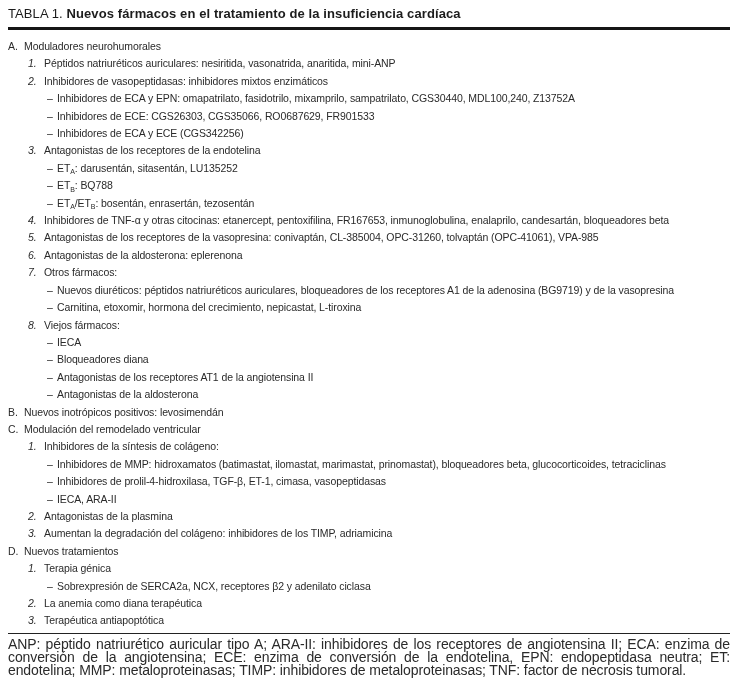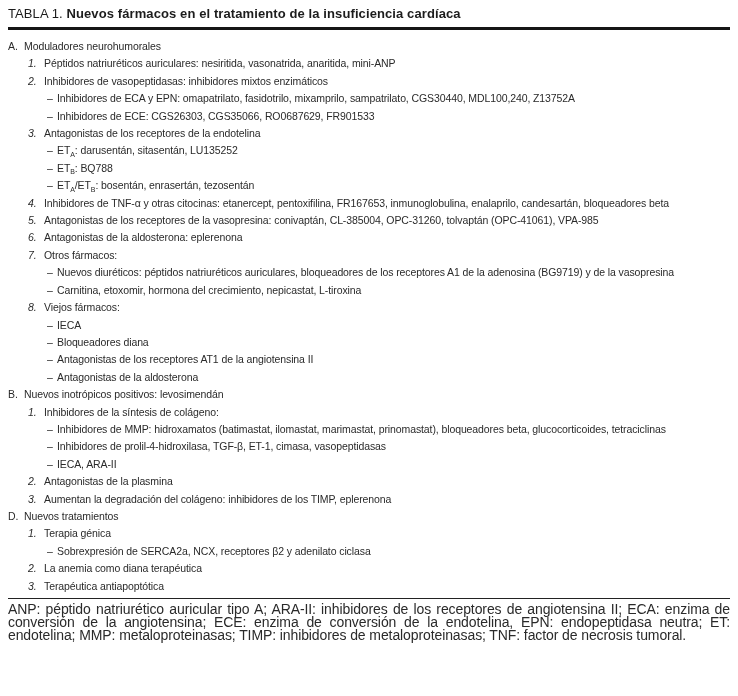--- a/index.html
+++ b/index.html
@@ -80,42 +80,44 @@
     <span class="label">TABLA 1.</span>
     <span class="heading">Nuevos fármacos en el tratamiento de la insuficiencia cardíaca</span>
   </div>
   <div class="rule-thick"></div>
   <div class="list" id="drug-list">
       <div class="row lvl1"><span class="marker">A.</span><span class="txt">Moduladores neurohumorales</span></div>
       <div class="row lvl2"><span class="marker">1.</span><span class="txt">Péptidos natriuréticos auriculares: nesiritida, vasonatrida, anaritida, mini-ANP</span></div>
       <div class="row lvl2"><span class="marker">2.</span><span class="txt">Inhibidores de vasopeptidasas: inhibidores mixtos enzimáticos</span></div>
       <div class="row lvl3"><span class="marker">–</span><span class="txt">Inhibidores de ECA y EPN: omapatrilato, fasidotrilo, mixamprilo, sampatrilato, CGS30440, MDL100,240, Z13752A</span></div>
       <div class="row lvl3"><span class="marker">–</span><span class="txt">Inhibidores de ECE: CGS26303, CGS35066, RO0687629, FR901533</span></div>
+      <div class="row lvl3"><span class="marker">–</span><span class="txt">Inhibidores de ECA y ECE (CGS342256)</span></div>
       <div class="row lvl2"><span class="marker">3.</span><span class="txt">Antagonistas de los receptores de la endotelina</span></div>
       <div class="row lvl3"><span class="marker">–</span><span class="txt">ET<sub>A</sub>: darusentán, sitasentán, LU135252</span></div>
       <div class="row lvl3"><span class="marker">–</span><span class="txt">ET<sub>B</sub>: BQ788</span></div>
       <div class="row lvl3"><span class="marker">–</span><span class="txt">ET<sub>A</sub>/ET<sub>B</sub>: bosentán, enrasertán, tezosentán</span></div>
       <div class="row lvl2"><span class="marker">4.</span><span class="txt">Inhibidores de TNF-α y otras citocinas: etanercept, pentoxifilina, FR167653, inmunoglobulina, enalaprilo, candesartán, bloqueadores beta</span></div>
       <div class="row lvl2"><span class="marker">5.</span><span class="txt">Antagonistas de los receptores de la vasopresina: conivaptán, CL-385004, OPC-31260, tolvaptán (OPC-41061), VPA-985</span></div>
       <div class="row lvl2"><span class="marker">6.</span><span class="txt">Antagonistas de la aldosterona: eplerenona</span></div>
       <div class="row lvl2"><span class="marker">7.</span><span class="txt">Otros fármacos:</span></div>
       <div class="row lvl3"><span class="marker">–</span><span class="txt">Nuevos diuréticos: péptidos natriuréticos auriculares, bloqueadores de los receptores A1 de la adenosina (BG9719) y de la vasopresina</span></div>
       <div class="row lvl3"><span class="marker">–</span><span class="txt">Carnitina, etoxomir, hormona del crecimiento, nepicastat, L-tiroxina</span></div>
       <div class="row lvl2"><span class="marker">8.</span><span class="txt">Viejos fármacos:</span></div>
       <div class="row lvl3"><span class="marker">–</span><span class="txt">IECA</span></div>
       <div class="row lvl3"><span class="marker">–</span><span class="txt">Bloqueadores diana</span></div>
       <div class="row lvl3"><span class="marker">–</span><span class="txt">Antagonistas de los receptores AT1 de la angiotensina II</span></div>
       <div class="row lvl3"><span class="marker">–</span><span class="txt">Antagonistas de la aldosterona</span></div>
       <div class="row lvl1"><span class="marker">B.</span><span class="txt">Nuevos inotrópicos positivos: levosimendán</span></div>
+      <div class="row lvl1"><span class="marker">C.</span><span class="txt">Modulación del remodelado ventricular</span></div>
       <div class="row lvl2"><span class="marker">1.</span><span class="txt">Inhibidores de la síntesis de colágeno:</span></div>
       <div class="row lvl3"><span class="marker">–</span><span class="txt">Inhibidores de MMP: hidroxamatos (batimastat, ilomastat, marimastat, prinomastat), bloqueadores beta, glucocorticoides, tetraciclinas</span></div>
       <div class="row lvl3"><span class="marker">–</span><span class="txt">Inhibidores de prolil-4-hidroxilasa, TGF-β, ET-1, cimasa, vasopeptidasas</span></div>
       <div class="row lvl3"><span class="marker">–</span><span class="txt">IECA, ARA-II</span></div>
       <div class="row lvl2"><span class="marker">2.</span><span class="txt">Antagonistas de la plasmina</span></div>
-      <div class="row lvl2"><span class="marker">3.</span><span class="txt">Aumentan la degradación del colágeno: inhibidores de los TIMP, eplerenona</span></div>
+      <div class="row lvl2"><span class="marker">3.</span><span class="txt">Aumentan la degradación del colágeno: inhibidores de los TIMP, adriamicina</span></div>
       <div class="row lvl1"><span class="marker">D.</span><span class="txt">Nuevos tratamientos</span></div>
       <div class="row lvl2"><span class="marker">1.</span><span class="txt">Terapia génica</span></div>
       <div class="row lvl3"><span class="marker">–</span><span class="txt">Sobrexpresión de SERCA2a, NCX, receptores β2 y adenilato ciclasa</span></div>
       <div class="row lvl2"><span class="marker">2.</span><span class="txt">La anemia como diana terapéutica</span></div>
       <div class="row lvl2"><span class="marker">3.</span><span class="txt">Terapéutica antiapoptótica</span></div>
     </div>
   <div class="rule-thin"></div>
   <div class="footnote">ANP: péptido natriurético auricular tipo A; ARA-II: inhibidores de los receptores de angiotensina II; ECA: enzima de conversión de la angiotensina; ECE: enzima de conversión de la endotelina, EPN: endopeptidasa neutra; ET: endotelina; MMP: metaloproteinasas; TIMP: inhibidores de metaloproteinasas; TNF: factor de necrosis tumoral.</div>
 </div>
 

